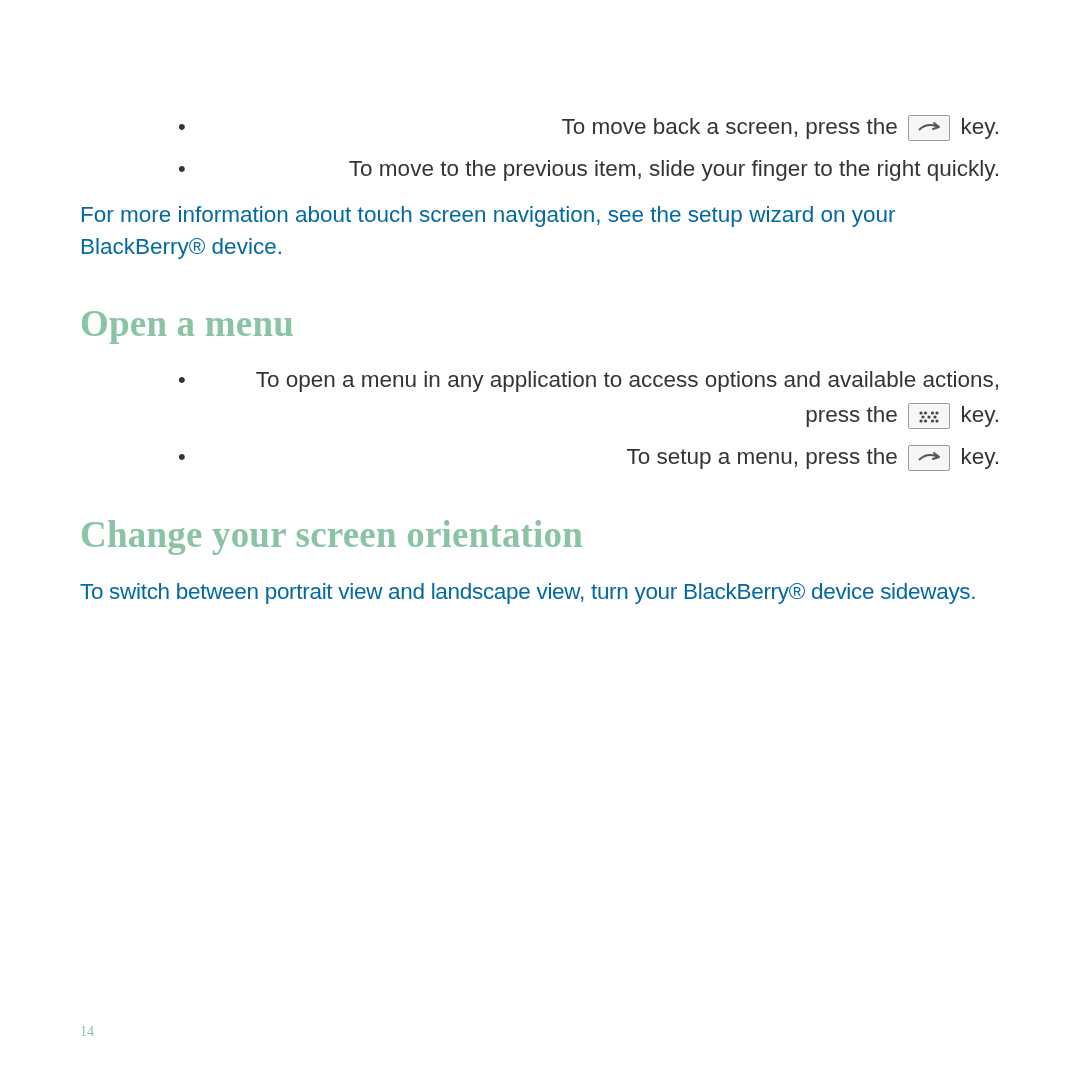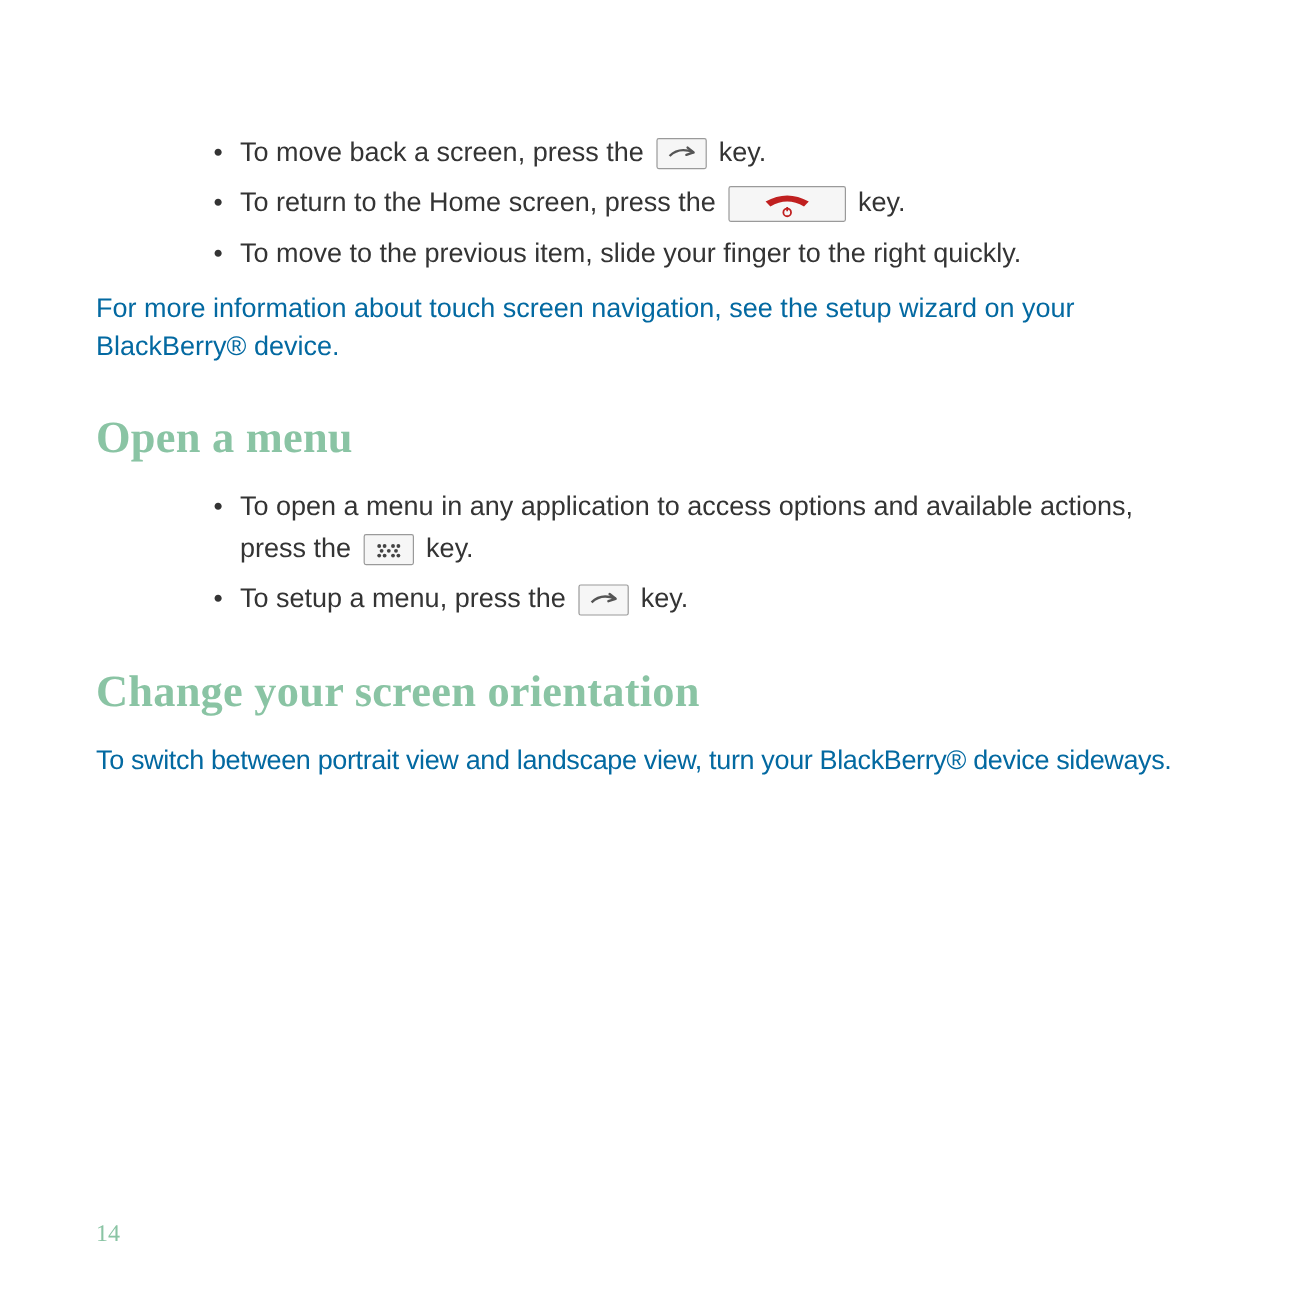--- a/index.html
+++ b/index.html
@@ -24,20 +24,21 @@
     color: #8ac4a4;
     font-size: 37px;
     margin: 0 0 18px 0;
     letter-spacing: 0.2px;
   }
   h2.tight { margin-top: 38px; }
   ul {
     margin: 0 0 12px 0;
     padding-left: 120px;
     list-style: none;
+    text-align: right;
   }
   li {
     position: relative;
     font-size: 22.5px;
     line-height: 1.55;
     margin-bottom: 7px;
     color: #343434;
   }
   li::before {
     content: "•";
@@ -68,48 +69,37 @@
     position: relative;
     margin: 0 4px;
   }
   .key-small { width: 40px; height: 24px; }
   .key-wide  { width: 96px; height: 28px; }
   .key svg { display: block; }
   .page-num {
     position: absolute;
     left: 80px;
     bottom: 40px;
-    font-size: 20px;
+    font-size: 14px;
     color: #8ac4a4;
     font-family: Georgia, serif;
   }
 </style>
 </head>
 <body>
 
 <div class="page">
 
   <ul>
     <li>
       <span>To move back a screen, press the</span>
       <span class="key key-small">
         <svg width="40" height="24" viewBox="0 0 40 24">
           <path d="M10 14 Q18 6 30 11" fill="none" stroke="#555" stroke-width="2"></path>
           <path d="M30 11 l-5 -4 M30 11 l-6 2" fill="none" stroke="#555" stroke-width="2" stroke-linecap="round"></path>
-        </svg>
-      </span>
-      <span>key.</span>
-    </li>
-    <li>
-      <span>To return to the Home screen, press the</span>
-      <span class="key key-wide">
-        <svg width="96" height="28" viewBox="0 0 96 28">
-          <path d="M30 12 Q48 2 66 12 L62 16 Q48 8 34 16 Z" fill="#c02020"></path>
-          <circle cx="48" cy="21" r="3.2" fill="none" stroke="#c02020" stroke-width="1.5"></circle>
-          <line x1="48" y1="16.5" x2="48" y2="20" stroke="#c02020" stroke-width="1.5"></line>
         </svg>
       </span>
       <span>key.</span>
     </li>
     <li>
       <span>To move to the previous item, slide your finger to the right quickly.</span>
     </li>
   </ul>
   <p class="body">For more information about touch screen navigation, see the setup wizard on your BlackBerry® device.</p>
 

